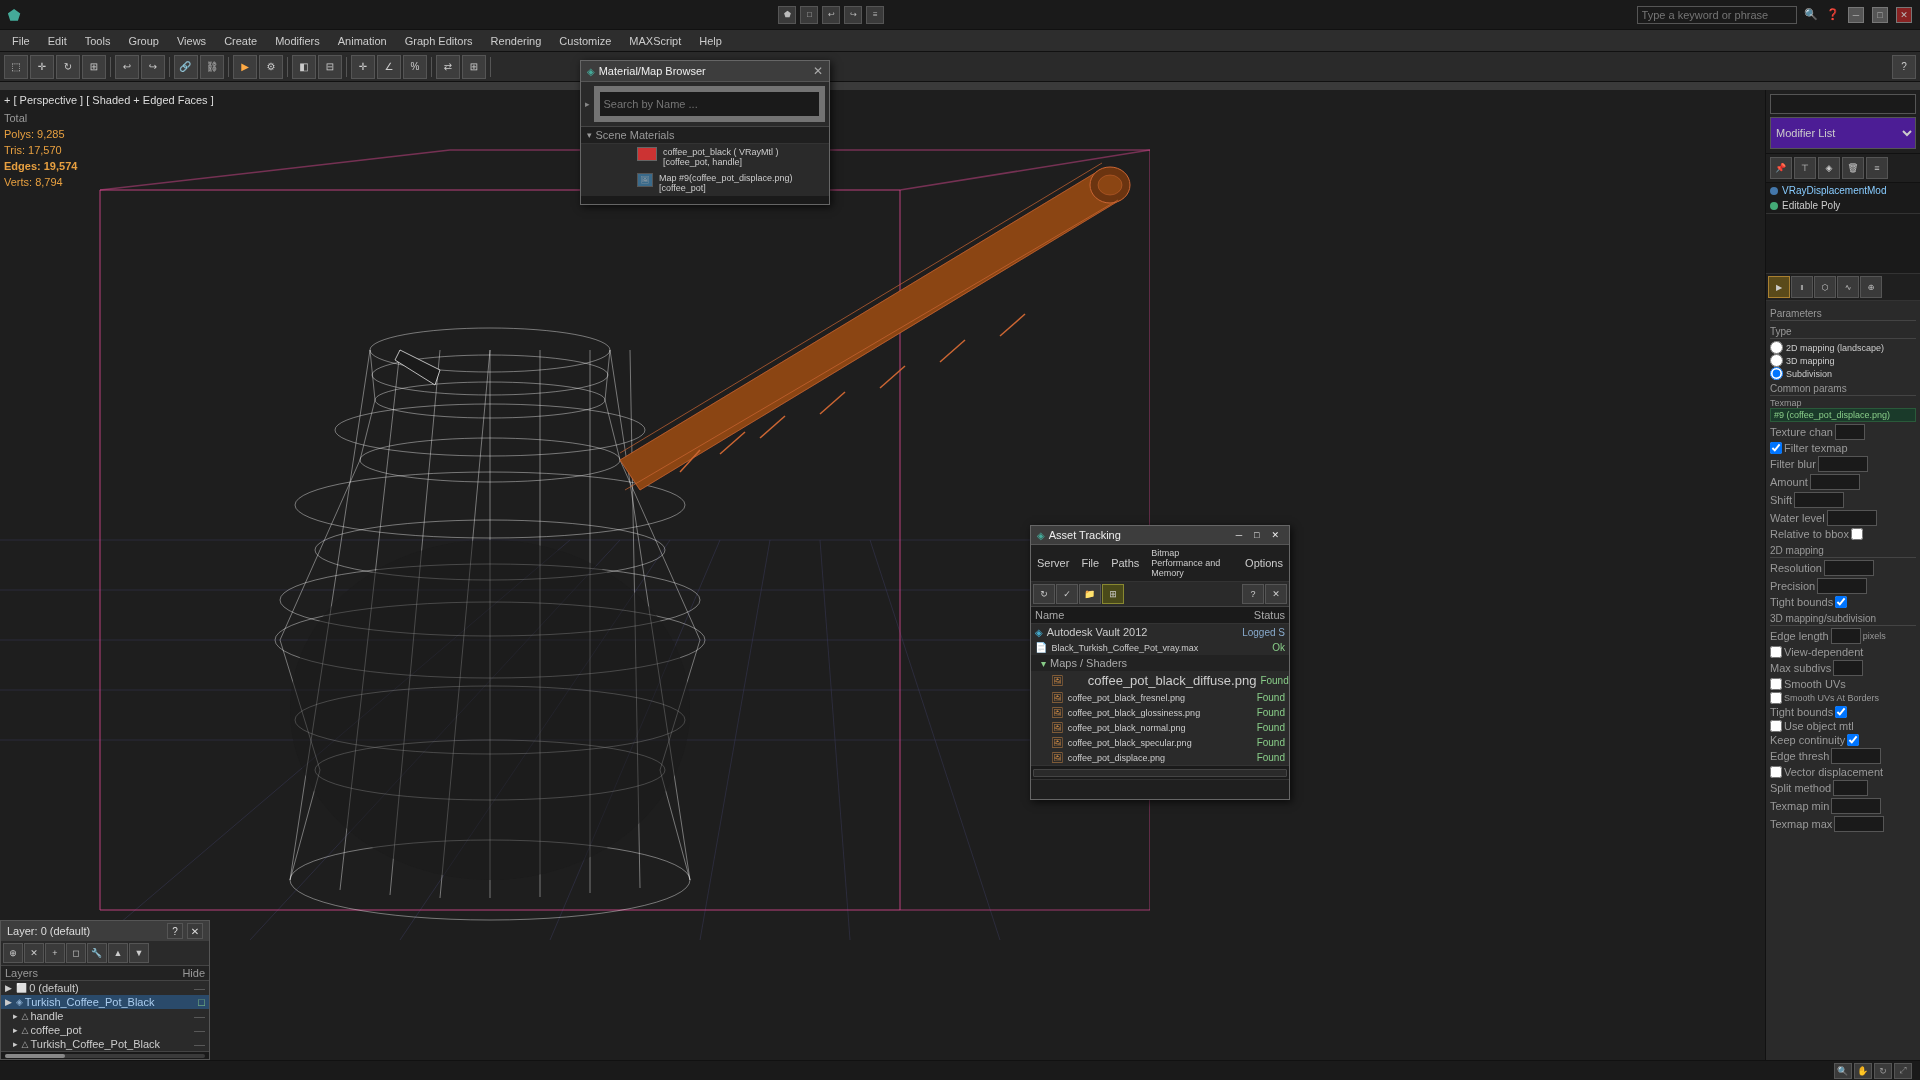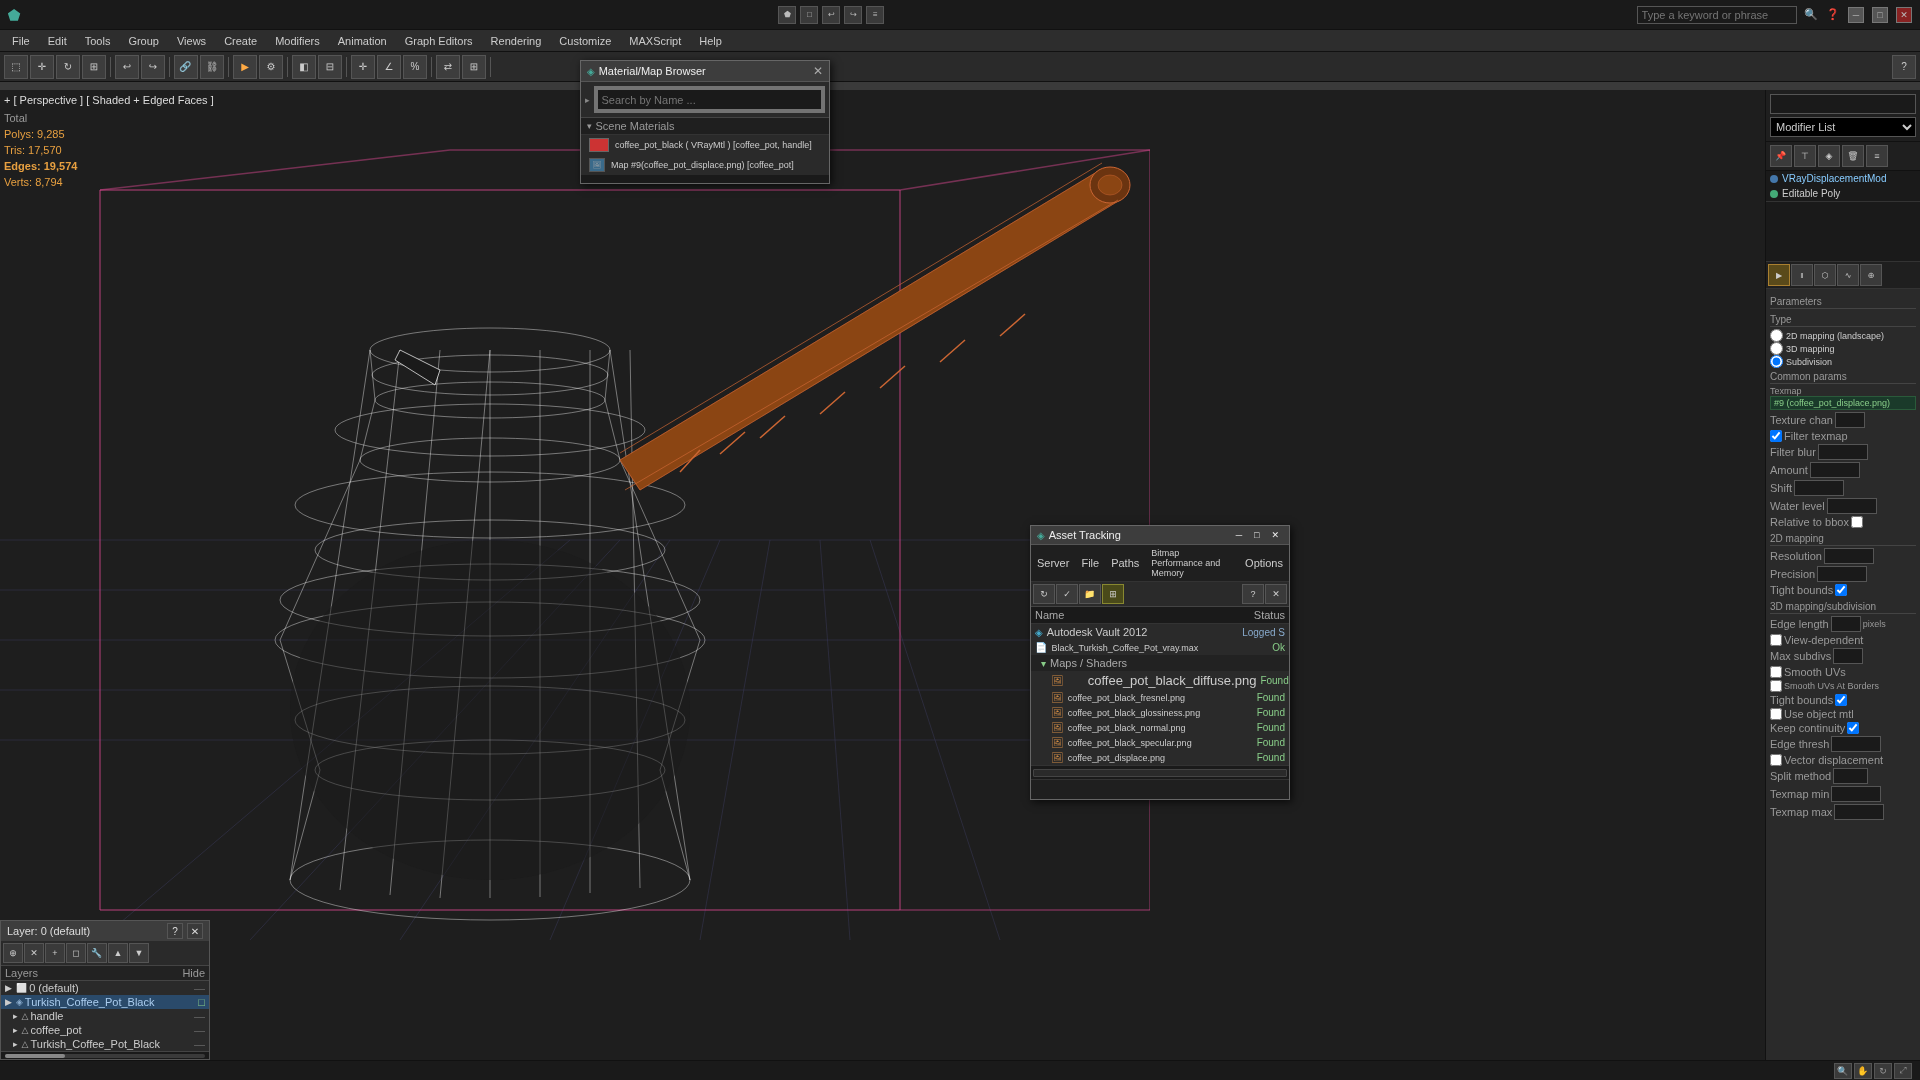--- a/index.html
+++ b/index.html
@@ -90,24 +90,24 @@
       width: 100%;
       background: #1a1a1a;
       border: 1px solid #555;
       color: #ccc;
       padding: 2px 4px;
       height: 20px;
       margin-bottom: 3px;
     }
     #rightpanel .rp-top select {
       width: 100%;
-      background: #000000;
+      background: #4c1d95;
       border: 1px solid #555;
       color: #ccc;
-      height: 20px;
+      height: 32px;
       padding: 1px;
     }
     .modifier-item {
       display: flex;
       align-items: center;
       padding: 2px 4px;
       gap: 4px;
       font-size: 10px;
     }
     .modifier-item .dot { width: 8px; height: 8px; background: #4a7; border-radius: 50%; }
@@ -190,23 +190,23 @@
       display: flex;
       align-items: center;
       justify-content: space-between;
       cursor: move;
       font-size: 11px;
       color: #eee;
       border-bottom: 1px solid #555;
     }
     .dialog-close { cursor: pointer; color: #aaa; font-size: 12px; }
     .mat-search { padding: 4px; display: flex; align-items: center; gap: 4px; border-bottom: 1px solid #444; }
-    .mat-search input { flex: 1; background: #1a1a1a; border: 4px solid #737373; color: #ccc; padding: 2px 4px; height: 27px; }
+    .mat-search input { flex: 1; background: #1a1a1a; border: 6px solid #737373; color: #ccc; padding: 2px 4px; height: 36px; }
     .mat-section-header { background: #1f1f1f; padding: 2px 6px; color: #999; font-size: 10px; border-bottom: 1px solid #333; display: flex; align-items: center; gap: 4px; }
-    .mat-item { padding: 3px 8px; display: flex; align-items: center; gap: 6px; font-size: 10px; color: #ccc; cursor: pointer; }
+    .mat-item { padding: 3px 8px; display: flex; align-items: flex-start; gap: 6px; font-size: 10px; color: #ccc; cursor: pointer; margin-left: 48px; }
     .mat-color-swatch { width: 20px; height: 14px; border: 1px solid #666; flex-shrink: 0; }
     .mat-icon { width: 16px; height: 14px; background: #3a6a8a; border: 1px solid #555; flex-shrink: 0; font-size: 7px; display: flex; align-items: center; justify-content: center; color: #aaa; }
     .mat-scroll { height: 8px; background: #1a1a1a; }
 
     
     #asset-tracking {
       position: absolute;
       top: 525px;
       left: 1030px;
       width: 260px;

